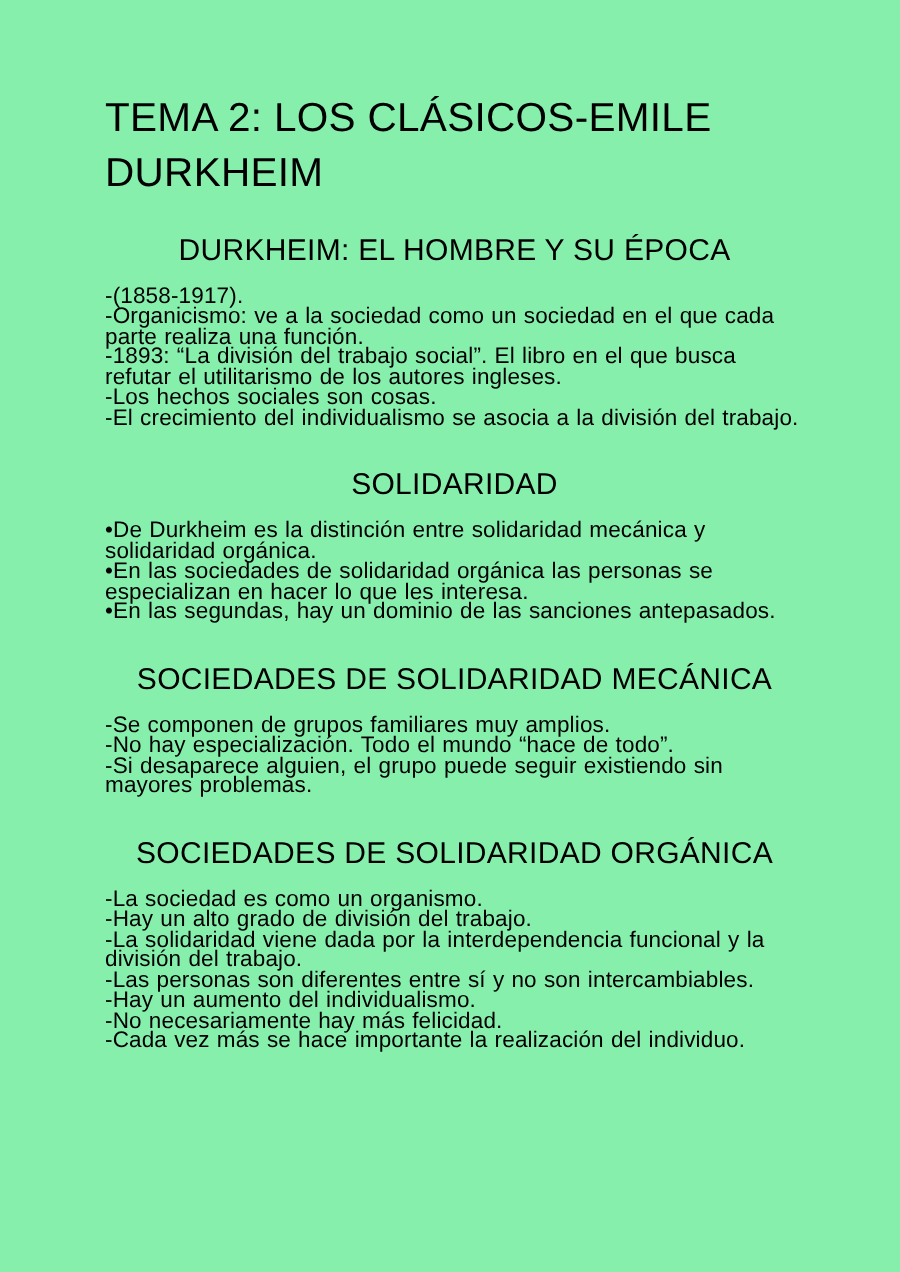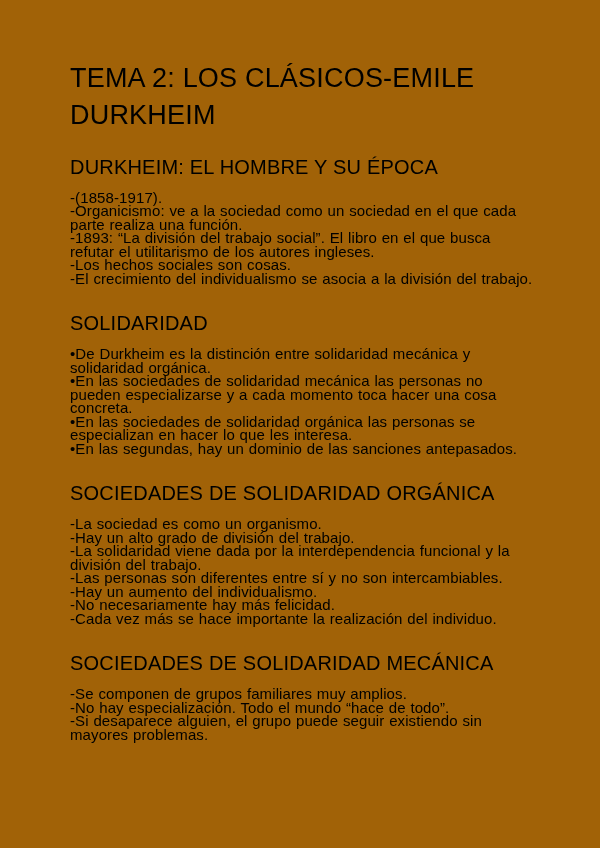--- a/index.html
+++ b/index.html
@@ -5,40 +5,41 @@
   html, body {
     margin: 0;
     padding: 0;
     background: #ffffff;
   }
   .page {
     position: relative;
     width: 600px;
     height: 848px;
     margin: 0 auto;
-    background: #a16207;
+    background: #86efac;
     color: #000000;
     font-family: "Liberation Sans", "DejaVu Sans", sans-serif;
     box-sizing: border-box;
     padding: 60px 64px 0 70px;
     overflow: hidden;
   }
   h1.doc-title {
     font-size: 27px;
     font-weight: 400;
     line-height: 1.38;
     margin: 0 0 4px 0;
     letter-spacing: 0.2px;
   }
   h2.section-heading {
     font-size: 20px;
     font-weight: 400;
     line-height: 1.25;
     margin: 26px 0 11px 0;
     letter-spacing: 0.2px;
+    text-align: center;
   }
   section.doc-section:first-of-type h2.section-heading {
     margin-top: 20px;
   }
   .section-body {
     margin: 0;
   }
   .section-body p.line {
     margin: 0;
     font-size: 15px;
@@ -62,41 +63,40 @@
         <p class="line">-1893: “La división del trabajo social”. El libro en el que busca refutar el utilitarismo de los autores ingleses.</p>
         <p class="line">-Los hechos sociales son cosas.</p>
         <p class="line">-El crecimiento del individualismo se asocia a la división del trabajo.</p>
       </div>
   </section>
 
   <section class="doc-section">
     <h2 class="section-heading">SOLIDARIDAD</h2>
     <div class="section-body">
         <p class="line">•De Durkheim es la distinción entre solidaridad mecánica y solidaridad orgánica.</p>
-        <p class="line">•En las sociedades de solidaridad mecánica las personas no pueden especializarse y a cada momento toca hacer una cosa concreta.</p>
         <p class="line">•En las sociedades de solidaridad orgánica las personas se especializan en hacer lo que les interesa.</p>
         <p class="line">•En las segundas, hay un dominio de las sanciones antepasados.</p>
+      </div>
+  </section>
+
+  <section class="doc-section">
+    <h2 class="section-heading">SOCIEDADES DE SOLIDARIDAD MECÁNICA</h2>
+    <div class="section-body">
+        <p class="line">-Se componen de grupos familiares muy amplios.</p>
+        <p class="line">-No hay especialización. Todo el mundo “hace de todo”.</p>
+        <p class="line">-Si desaparece alguien, el grupo puede seguir existiendo sin mayores problemas.</p>
       </div>
   </section>
 
   <section class="doc-section">
     <h2 class="section-heading">SOCIEDADES DE SOLIDARIDAD ORGÁNICA</h2>
     <div class="section-body">
         <p class="line">-La sociedad es como un organismo.</p>
         <p class="line">-Hay un alto grado de división del trabajo.</p>
         <p class="line">-La solidaridad viene dada por la interdependencia funcional y la división del trabajo.</p>
         <p class="line">-Las personas son diferentes entre sí y no son intercambiables.</p>
         <p class="line">-Hay un aumento del individualismo.</p>
         <p class="line">-No necesariamente hay más felicidad.</p>
         <p class="line">-Cada vez más se hace importante la realización del individuo.</p>
       </div>
   </section>
 
-  <section class="doc-section">
-    <h2 class="section-heading">SOCIEDADES DE SOLIDARIDAD MECÁNICA</h2>
-    <div class="section-body">
-        <p class="line">-Se componen de grupos familiares muy amplios.</p>
-        <p class="line">-No hay especialización. Todo el mundo “hace de todo”.</p>
-        <p class="line">-Si desaparece alguien, el grupo puede seguir existiendo sin mayores problemas.</p>
-      </div>
-  </section>
-
 </div>
 
 </body></html>

